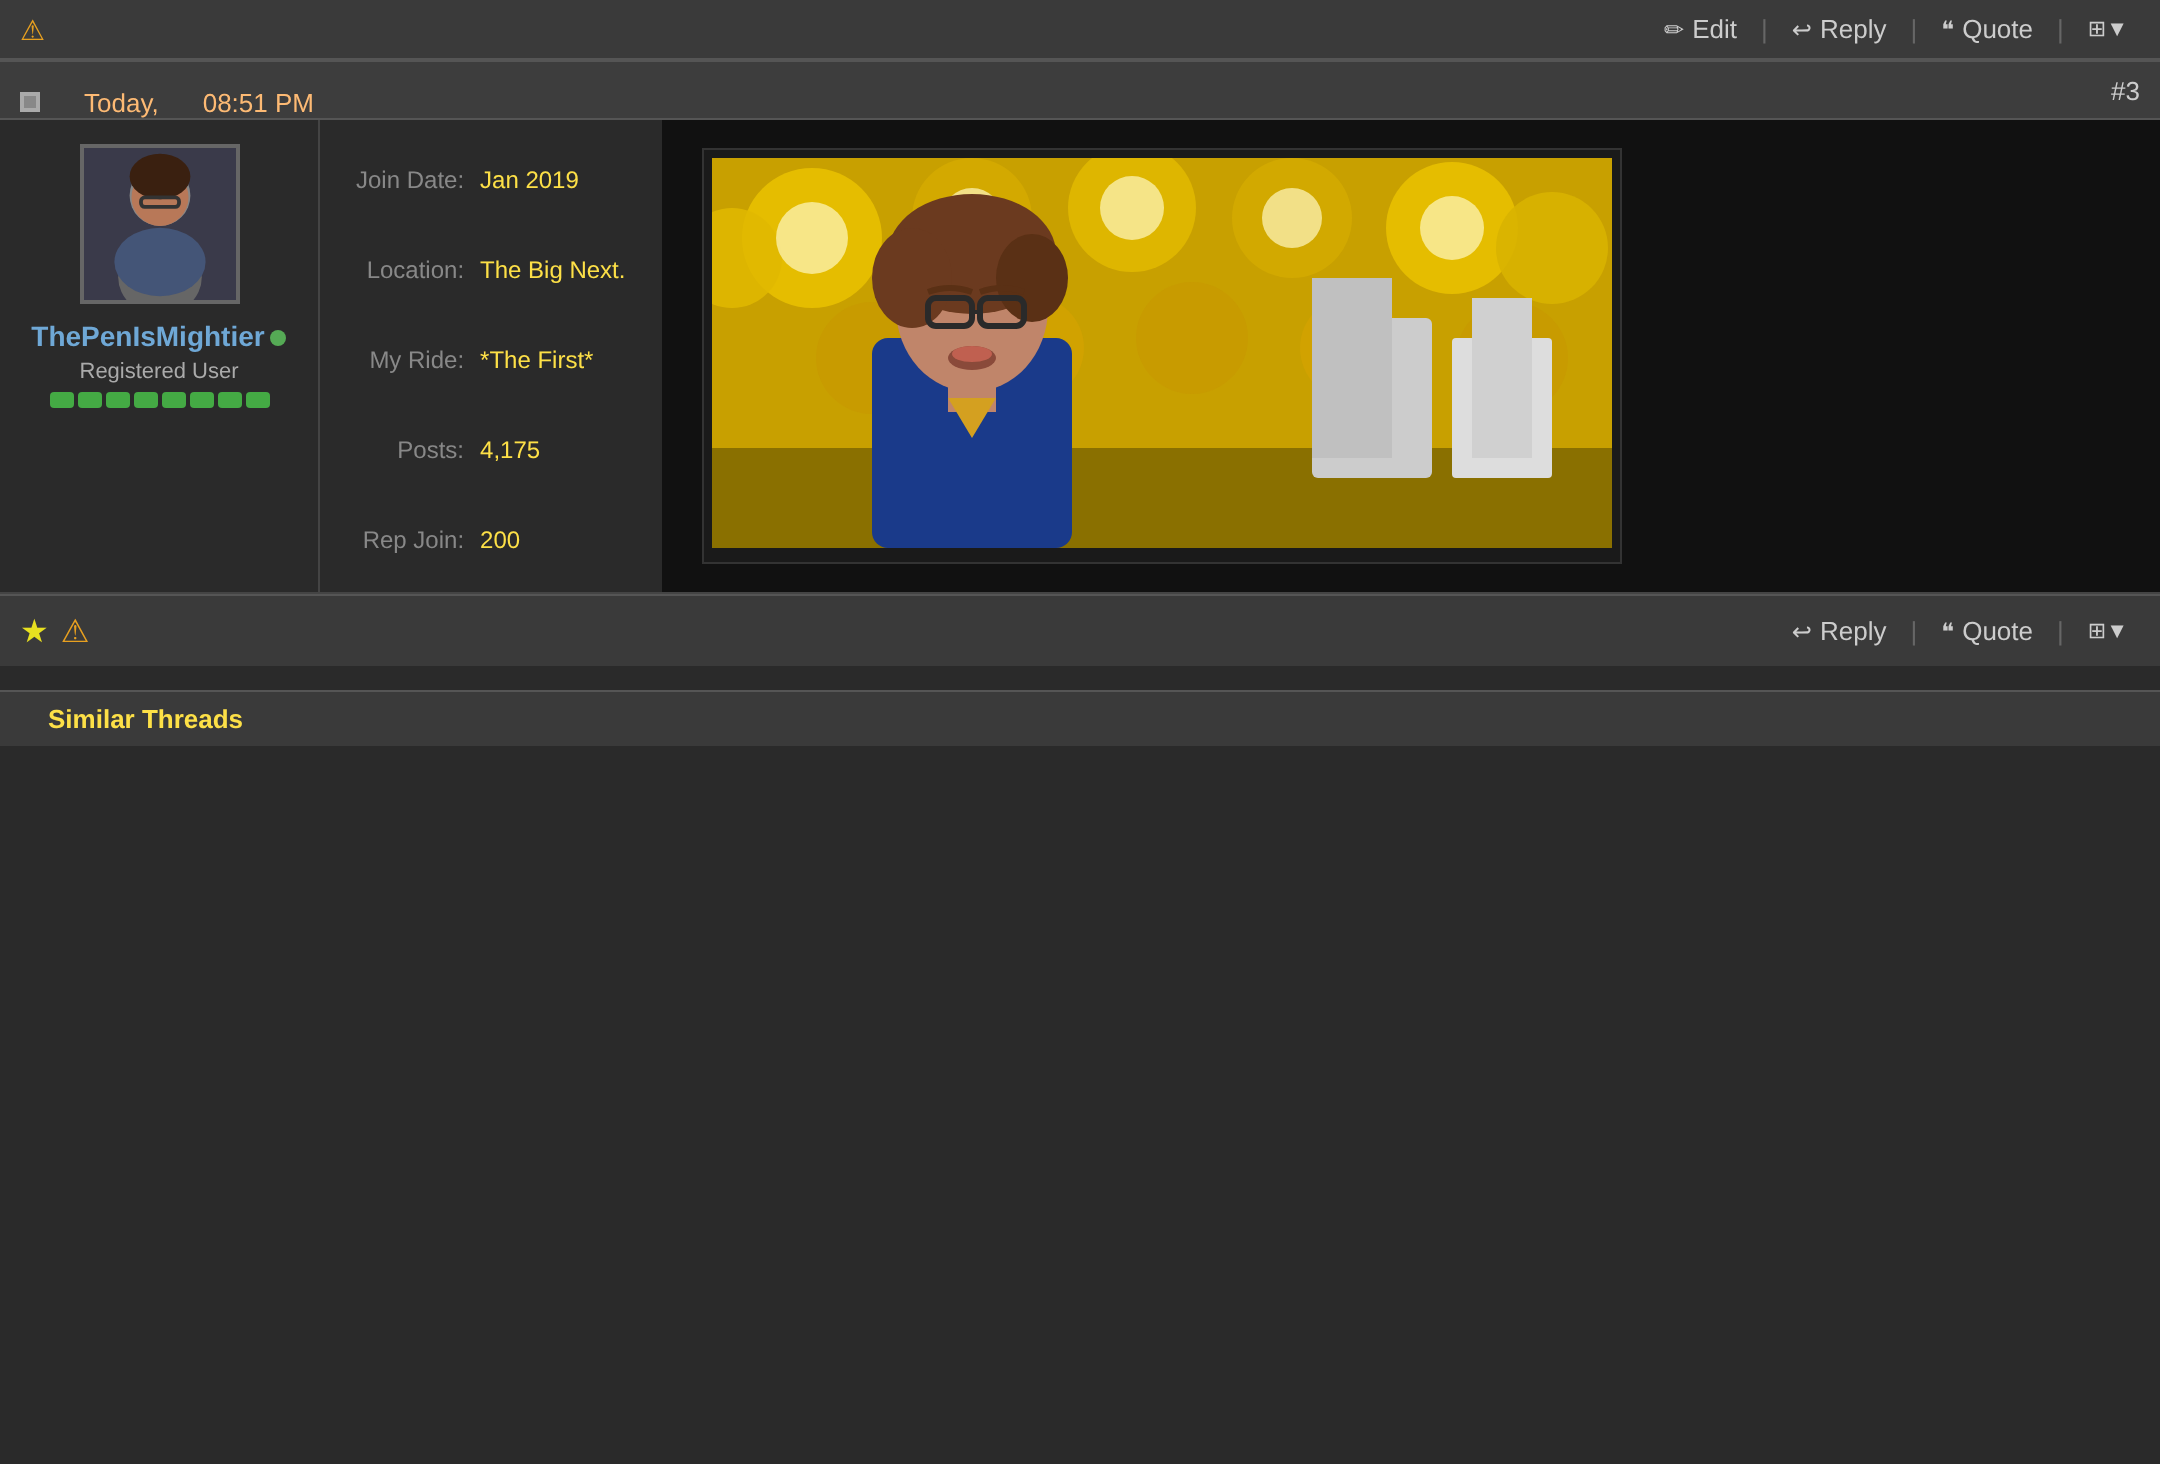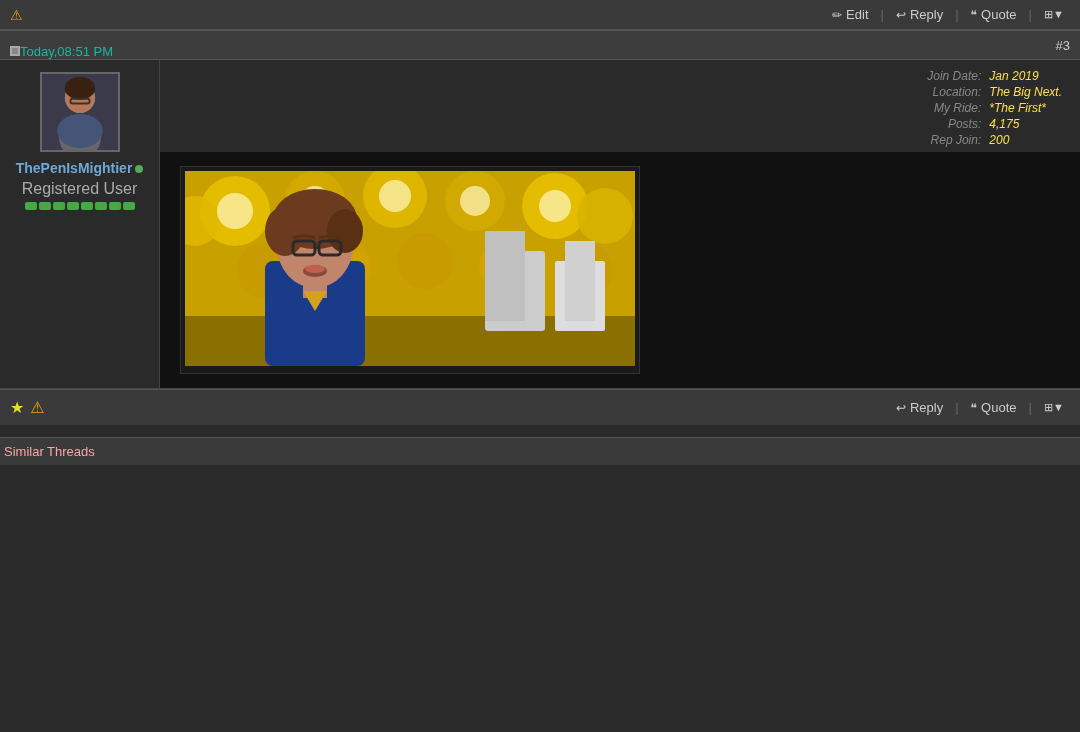--- a/index.html
+++ b/index.html
@@ -56,22 +56,22 @@
       border-top: 1px solid #555;
       display: flex;
       align-items: center;
       justify-content: space-between;
       padding: 4px 10px;
       height: 30px;
     }
     .post-date {
       display: flex;
       align-items: center;
-      gap: 0;
-      color: #14b8a6;
+      gap: 22px;
+      color: #fdba74;
       font-size: 13px;
       margin-top: 12px;
     }
     .post-date-icon {
       width: 10px; height: 10px;
       background: #888;
       border: 2px solid #aaa;
       display: inline-block;
     }
     .post-number {
@@ -114,21 +114,21 @@
     }
     .online-dot {
       display: inline-block;
       width: 8px; height: 8px;
       background: #5a5;
       border-radius: 50%;
       margin-left: 3px;
     }
     .user-title {
       color: #aaa;
-      font-size: 16px;
+      font-size: 11px;
       margin-bottom: 4px;
     }
     .rep-bar {
       display: flex;
       gap: 2px;
       margin-bottom: 6px;
     }
     .rep-dot {
       width: 12px; height: 8px;
       background: #4a4;
@@ -220,24 +220,24 @@
     }
     .nav-bar a {
       color: #6fa8d6;
       text-decoration: none;
     }
 
     
     .similar-threads {
       background: #3a3a3a;
       border-top: 1px solid #555;
-      padding: 6px 4px;
-      font-size: 13px;
-      color: #fca5a5;
-      font-weight: normal;
+      padding: 6px 24px;
+      font-size: 13px;
+      color: #fde047;
+      font-weight: bold;
     }
 
     
     .icon-alert { color: #e8a020; font-size: 14px; }
     .icon-star { color: #e8e020; }
     .icon-warn { color: #e8a020; }
   </style>
 </head>
 <body>
 
@@ -311,21 +311,21 @@
       <div class="rep-dot"></div>
       <div class="rep-dot"></div>
       <div class="rep-dot"></div>
       <div class="rep-dot"></div>
       <div class="rep-dot"></div>
       <div class="rep-dot"></div>
       <div class="rep-dot"></div>
     </div>
   </div>
 
-  <div style="flex:1; display:flex; flex-direction:column;font-style:italic;">
+  <div style="flex:1; display:flex; flex-direction:row;">
 
     <div style="display:flex; justify-content:flex-end; padding: 8px 14px 4px;">
       <table class="meta-table">
         <tbody>
             <tr>
           <td>Join Date:</td>
           <td>Jan 2019</td>
         </tr>
         <tr>
           <td>Location:</td>

